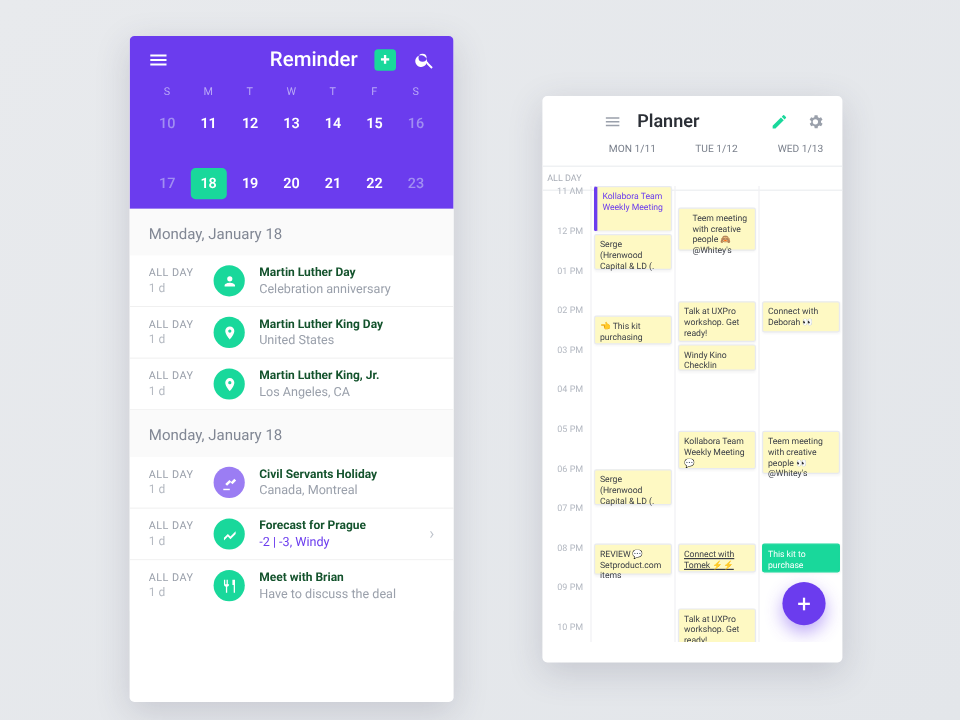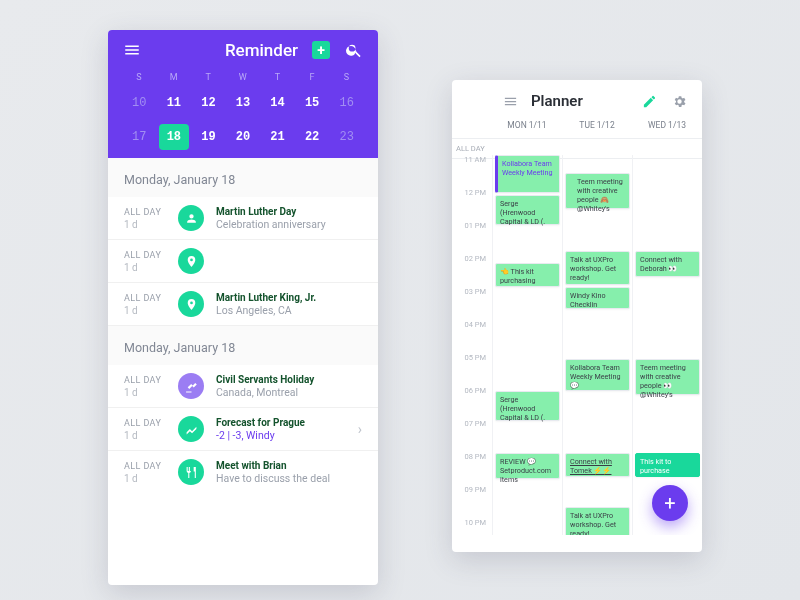--- a/index.html
+++ b/index.html
@@ -20,21 +20,21 @@
 
   
   .r-head { background:#6B3CEE; color:#fff; padding:10px 14px 8px; }
   .r-top { display:flex; align-items:center; gap:14px; }
   .r-title { font-size:17px; font-weight:500; flex:1;text-align:right; }
   .r-icon { width:20px; height:20px; display:flex; align-items:center; justify-content:center; cursor:pointer; }
   .r-add  { background:#19d89b; width:18px; height:18px; border-radius:3px; color:#fff; font-size:14px; font-weight:bold; display:flex; align-items:center; justify-content:center; }
   .svg { width:18px; height:18px; fill:#fff; }
   .r-dow { display:grid; grid-template-columns:repeat(7,1fr); margin-top:12px; }
   .r-dow div { text-align:center; font-size:9px; color:#b9a8f7; letter-spacing:.5px; }
-  .r-dates { display:grid; grid-template-columns:repeat(7,1fr); row-gap:8px; margin-top:8px;font-family:Liberation Mono, monospace; }
+  .r-dates { display:grid; grid-template-columns:repeat(7,1fr); row-gap:24px; margin-top:8px; }
   .r-dates div { text-align:center; font-size:12px; font-weight:600; color:#fff; padding:6px 0; cursor:pointer; }
   .r-dates .dim { color:#a18ef2; font-weight:500; }
   .r-dates .sel span { background:#19d89b; border-radius:4px; padding:6px 8px; }
 
   
   .sect-head { font-size:12.5px; color:#818794; padding:14px 16px 10px; background:#fafafa; }
 
   
   .evrow { display:flex; align-items:center; gap:12px; padding:8px 16px; border-bottom:1px solid #f0f0f0; background:#fff; }
   .evrow:last-child { border-bottom:none; }
@@ -64,21 +64,21 @@
   .p-allday { display:grid; grid-template-columns:40px repeat(3,1fr); border-bottom:1px solid #eceef1; }
   .p-allday .lbl { font-size:7.5px; color:#a8adb6; padding:5px 4px; }
   .p-hours { position:absolute; top:16px; left:0; width:40px; }
   .p-hours div { height:33px; font-size:7.5px; color:#b3b8c1; text-align:right; padding-right:6px; }
 
   .p-grid { position:absolute; top:16px; left:40px; right:0; bottom:0; display:grid; grid-template-columns:repeat(3,1fr); }
   .p-col { border-left:1px solid #f0f1f4; position:relative; }
 
   .chip {
     position:absolute; left:2px; right:2px;
-    background:#86efac; border:1px solid #e8eaf0; border-radius:2px;
+    background:#fef9c3; border:1px solid #e8eaf0; border-radius:2px;
     font-size:7.2px; line-height:1.25; padding:3px 4px; color:#3a3e46;
     box-shadow:0 1px 2px rgba(0,0,0,.04);
   }
   .chip.accent { border-left:3px solid #6B3CEE; color:#6B3CEE; }
   .chip.teal { background:#19d89b; color:#fff; border-color:#19d89b; }
 
   .fab {
     position:absolute; right:14px; bottom:14px; width:36px; height:36px;
     border-radius:50%; background:#6B3CEE; color:#fff; font-size:20px;
     display:flex; align-items:center; justify-content:center;
@@ -150,20 +150,24 @@
       <div class="evrow">
         <div class="evleft">
           <div class="lbl">ALL DAY</div>
           <div class="dur">1 d</div>
         </div>
         <div class="evicon ">
           <svg viewBox="0 0 24 24">
             <path d="M12 2a7 7 0 0 0-7 7c0 5.2 7 13 7 13s7-7.8 7-13a7 7 0 0 0-7-7zm0 9.5A2.5 2.5 0 1 1 14.5 9 2.5 2.5 0 0 1 12 11.5z"></path>
           </svg>
         </div>
+        <div class="evbody">
+          <div class="evtitle">Martin Luther King Day</div>
+          <div class="evsub">United States</div>
+        </div>
       </div>
       <div class="evrow">
         <div class="evleft">
           <div class="lbl">ALL DAY</div>
           <div class="dur">1 d</div>
         </div>
         <div class="evicon ">
           <svg viewBox="0 0 24 24">
             <path d="M12 2a7 7 0 0 0-7 7c0 5.2 7 13 7 13s7-7.8 7-13a7 7 0 0 0-7-7zm0 9.5A2.5 2.5 0 1 1 14.5 9 2.5 2.5 0 0 1 12 11.5z"></path>
           </svg>

